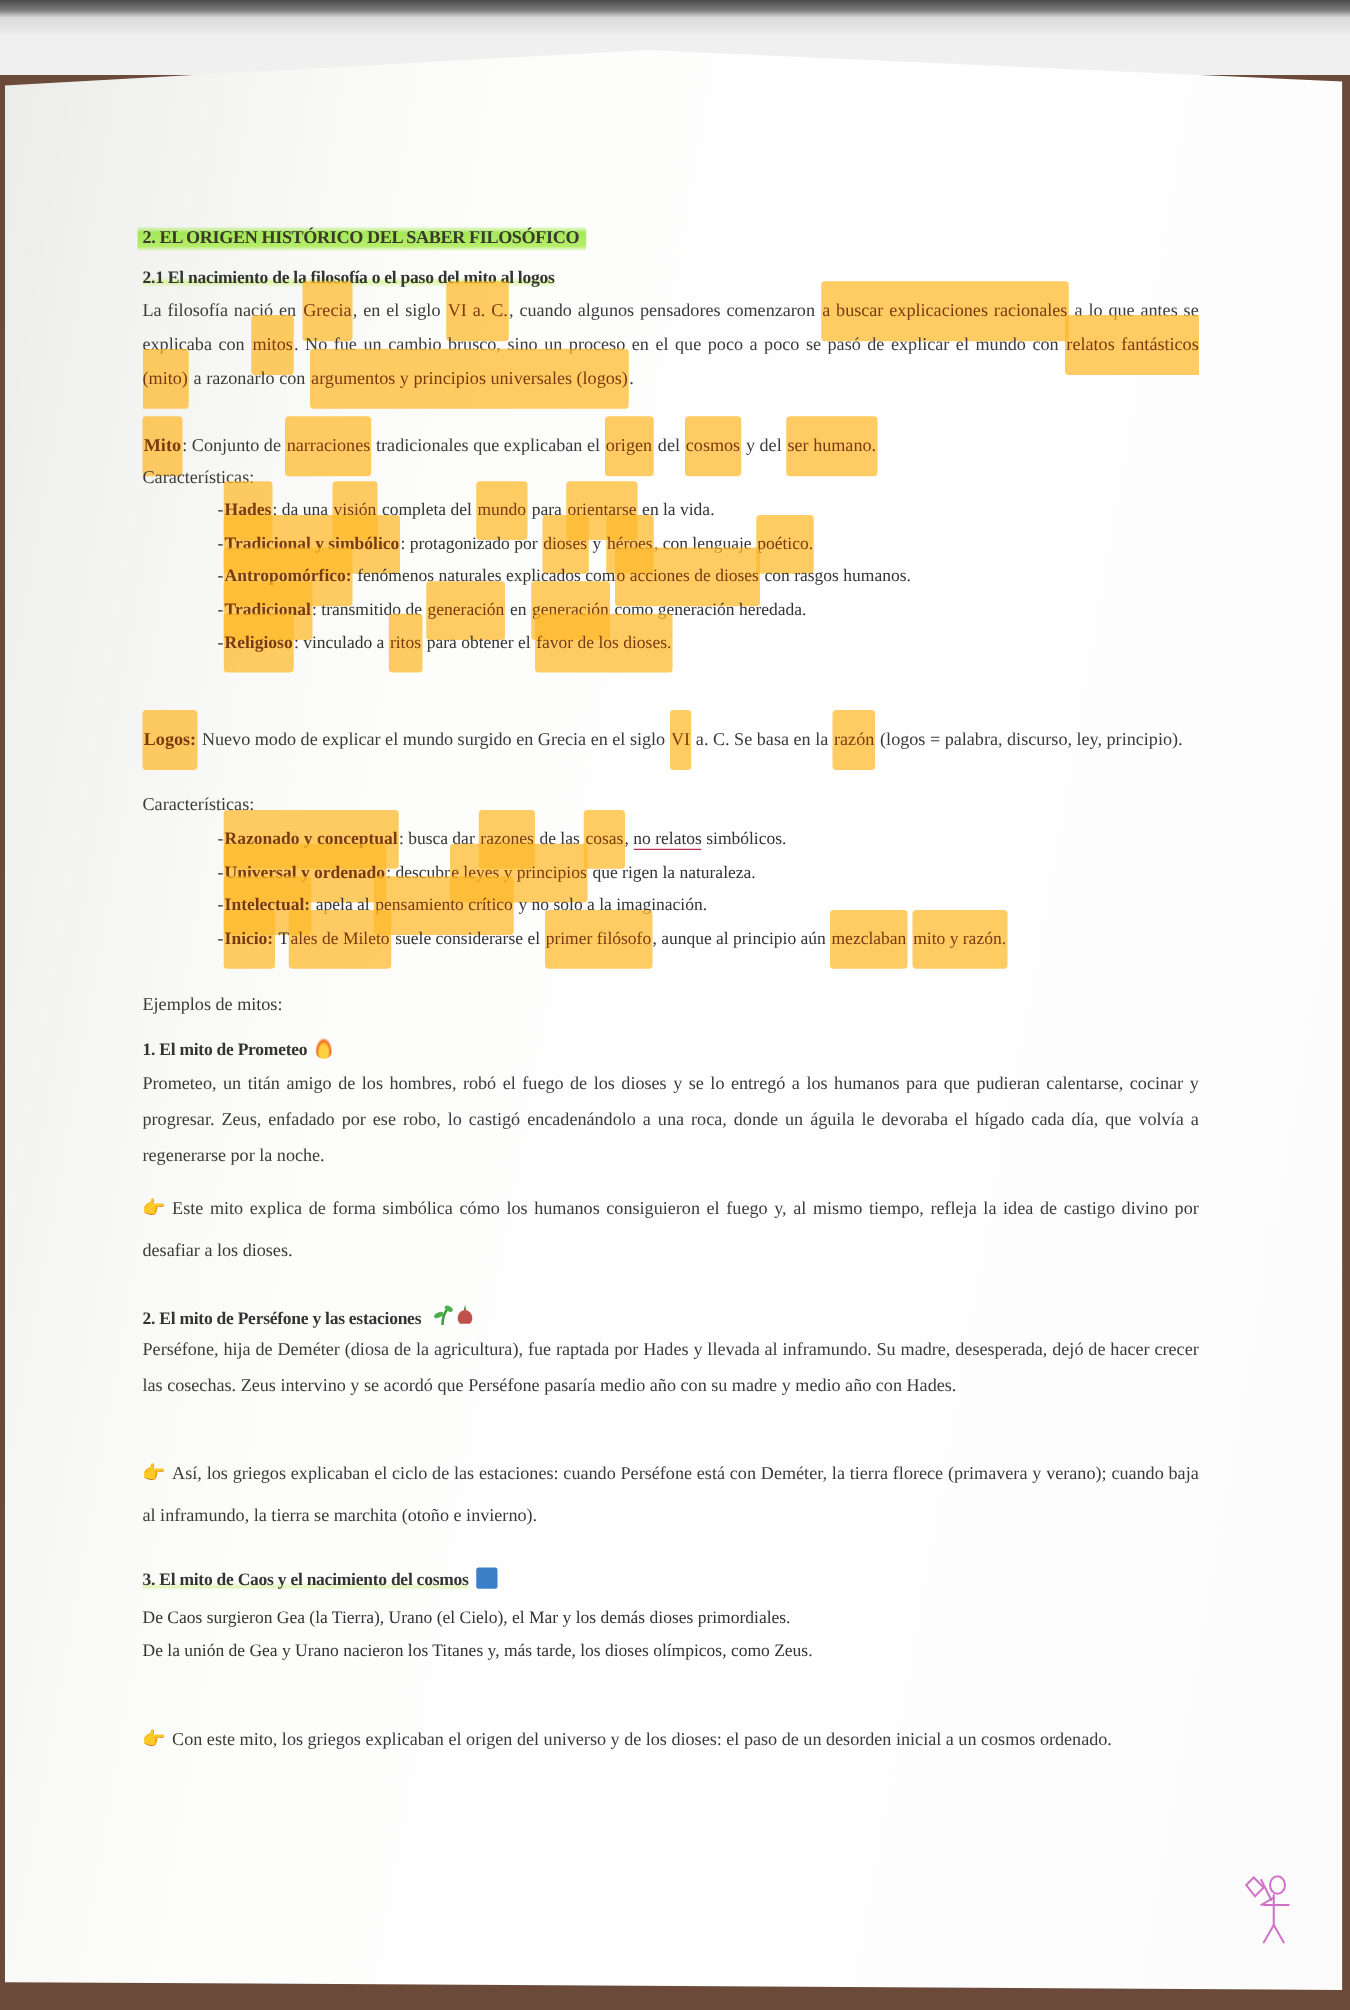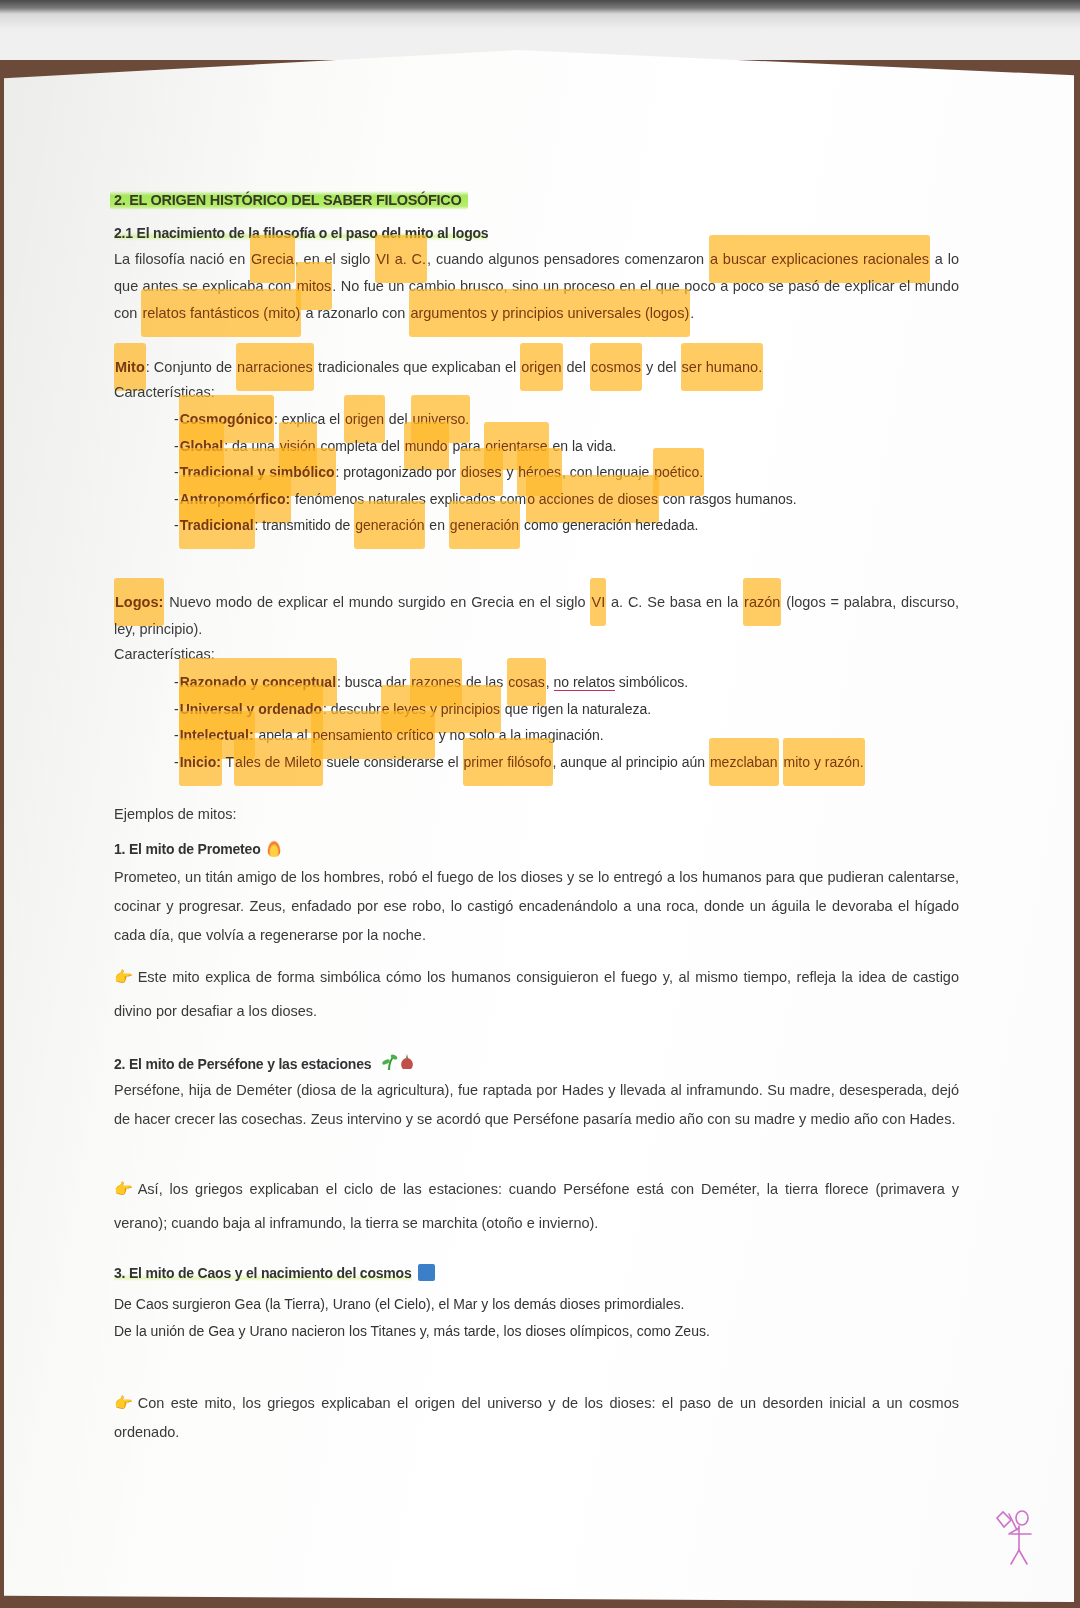--- a/index.html
+++ b/index.html
@@ -6,24 +6,25 @@
   body {
     width: 1080px; height: 1608px; overflow: hidden; position: relative;
     background: #6b4a3a;
     font-family: "Liberation Sans", sans-serif;
   }
   .desk-top {
     position: absolute; left: 0; top: 0; width: 1080px; height: 60px;
     background: linear-gradient(#4a4a4a 0, #7a7a7a 8px, #d9d9d9 14px, #f0f0f0 30px);
   }
   .paper {
-    position: absolute; left: 4px; top: 28px; width: 1070px; height: 1574px;
+    position: absolute; left: 4px; top: 18px; width: 1070px; height: 1574px;
     background: linear-gradient(100deg, #f3f3f1 0%, #fbfbfa 20%, #ffffff 55%, #fbfbfb 100%);
     box-shadow: 0 1px 3px rgba(0,0,0,0.4);
     clip-path: polygon(0 3.2%, 48% 1.4%, 100% 3.0%, 100% 100%, 0 99.6%);
+    font-family: Liberation Serif, serif;
   }
   .doc {
     position: absolute; left: 110px; top: 0; width: 860px;
     color: #2d2d2d; font-size: 14.5px;
   }
   .abs { position: absolute; left: 0; white-space: nowrap; }
   .h2-title {
     top: 163px; font-weight: bold; font-size: 14.5px; letter-spacing: -0.3px;
     padding: 1px 6px 2px 4px;
     background: linear-gradient(180deg, rgba(150,230,60,0) 0%, rgba(150,230,60,0.85) 25%, rgba(170,235,80,0.85) 80%, rgba(150,230,60,0) 100%);
@@ -64,25 +65,25 @@
 
     <div class="abs h3" style="top:197px;">
       <span class="green-ul" style="background:linear-gradient(180deg,transparent 45%,rgba(190,240,90,0.55) 70%,transparent 100%);">2.1 El nacimiento de la filosofía o el  paso del mito al logos</span>
     </div>
 
     <div class="para" style="top:218px;"><span>La filosofía nació en </span><span class="hl">Grecia</span><span>, en el siglo </span><span class="hl">VI a. C.</span><span>, cuando algunos pensadores comenzaron </span><span class="hl">a buscar explicaciones racionales</span><span> a lo que antes se explicaba con </span><span class="hl">mitos</span><span>. No fue un cambio brusco, sino un proceso en el que poco a poco se pasó de explicar el mundo con </span><span class="hl">relatos fantásticos (mito)</span><span> a razonarlo con </span><span class="hl">argumentos y principios universales (logos)</span><span>.</span></div>
 
     <div class="para" style="top:326px;"><span class="hl" style="font-weight: bold;">Mito</span><span>: Conjunto de </span><span class="hl">narraciones</span><span> tradicionales que explicaban el </span><span class="hl">origen</span><span> del </span><span class="hl">cosmos</span><span> y del </span><span class="hl">ser humano.</span></div>
     <div class="abs" style="top:356px; font-size:14.5px; color:#3a3a3a;">Características:</div>
     <div class="list" style="top:378px;">
-        <div class="li"><span>-</span><span class="hl" style="font-weight: bold;">Cosmogónico</span><span>: explica el </span><span class="hl">origen</span><span> del </span><span class="hl">universo.</span></div>
-        <div class="li"><span>-</span><span class="hl" style="font-weight: bold;">Global</span><span>: da una </span><span class="hl">visión</span><span> completa del </span><span class="hl">mundo</span><span> para </span><span class="hl">orientarse</span><span> en la vida.</span></div>
+        <div class="li"><span>-</span><span class="hl" style="font-weight: bold;">Hades</span><span>: da una </span><span class="hl">visión</span><span> completa del </span><span class="hl">mundo</span><span> para </span><span class="hl">orientarse</span><span> en la vida.</span></div>
         <div class="li"><span>-</span><span class="hl" style="font-weight: bold;">Tradicional y simbólico</span><span>: protagonizado por </span><span class="hl">dioses</span><span> y </span><span class="hl">héroes</span><span>, con lenguaje </span><span class="hl">poético.</span></div>
         <div class="li"><span>-</span><span class="hl" style="font-weight: bold; text-align: center;">Antropomórfico:</span><span> fenómenos naturales explicados com</span><span class="hl">o acciones de dioses</span><span> con rasgos humanos.</span></div>
         <div class="li"><span>-</span><span class="hl" style="font-weight: bold;">Tradicional</span><span>: transmitido de </span><span class="hl">generación</span><span> en </span><span class="hl">generación</span><span> como generación heredada.</span></div>
+        <div class="li"><span>-</span><span class="hl" style="font-weight: bold;">Religioso</span><span>: vinculado a </span><span class="hl">ritos</span><span> para obtener el </span><span class="hl">favor de los dioses.</span></div>
       </div>
 
     <div class="para" style="top:561px;"><span class="hl" style="font-weight: bold;">Logos:</span><span> Nuevo modo de explicar el mundo surgido en Grecia en el siglo </span><span class="hl">VI</span><span> a. C. Se basa en la </span><span class="hl">razón</span><span> (logos = palabra, discurso, ley, principio).</span></div>
     <div class="abs" style="top:618px; font-size:14.5px; color:#3a3a3a;">Características:</div>
     <div class="list" style="top:641px;">
         <div class="li"><span>-</span><span class="hl" style="font-weight: bold;">Razonado y conceptual</span><span>: busca dar </span><span class="hl">razones</span><span> de las </span><span class="hl">cosas</span><span>, </span><span class="underline-red">no relatos</span><span> simbólicos.</span></div>
         <div class="li"><span>-</span><span class="hl" style="font-weight: bold;">Universal y ordenado</span><span>: descubr</span><span class="hl">e leyes y principios</span><span> que rigen la naturaleza.</span></div>
         <div class="li"><span>-</span><span class="hl" style="font-weight: bold;">Intelectual:</span><span> apela al </span><span class="hl">pensamiento crítico</span><span> y no solo a la imaginación.</span></div>
         <div class="li"><span>-</span><span class="hl" style="font-weight: bold;">Inicio:</span><span> T</span><span class="hl">ales de Mileto</span><span> suele considerarse el </span><span class="hl">primer filósofo</span><span>, aunque al principio aún </span><span class="hl">mezclaban</span><span> </span><span class="hl">mito y razón.</span></div>
       </div>

